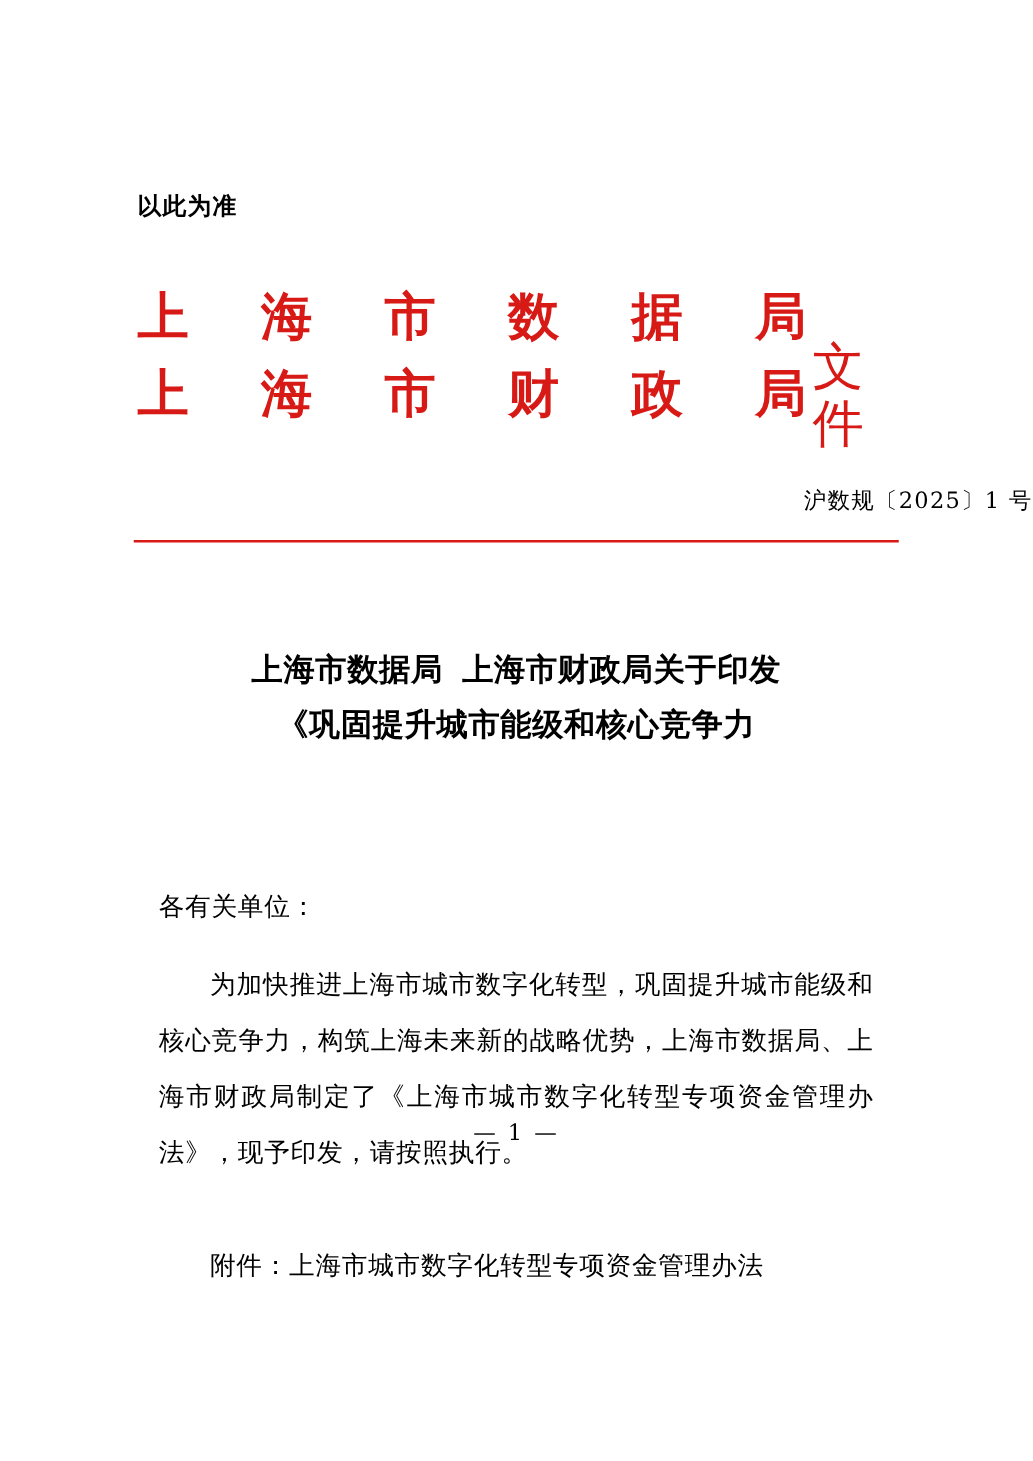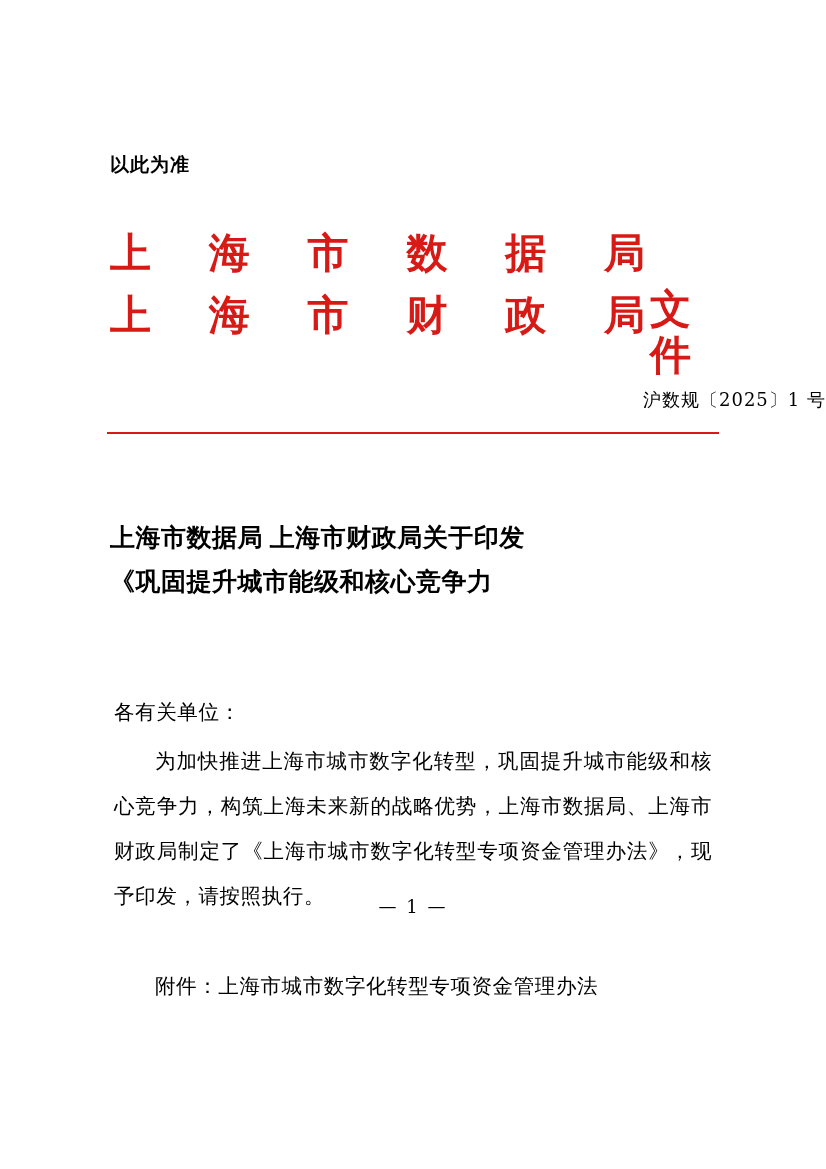--- a/index.html
+++ b/index.html
@@ -55,25 +55,24 @@
     display: flex;
     justify-content: space-between;
     width: 535px;
   }
   .masthead-wen {
     position: absolute;
     left: 540px;
     top: 48px;
     color: #d71a16;
     font-family: "DejaVu Serif", "Liberation Serif", serif;
-    font-weight: bold;
+    font-weight: normal;
     font-size: 41px;
     line-height: 46px;
     letter-spacing: 2px;
-    margin-top: 16px;
   }
 
   
   .doc-number {
     position: absolute;
     left: 0;
     right: 0;
     top: 388px;
     text-align: right;
     font-size: 18px;
@@ -89,42 +88,42 @@
     height: 2px;
     background: #d71a16;
   }
 
   
   .doc-title {
     position: absolute;
     left: 110px;
     right: 110px;
     top: 516px;
-    text-align: left;
-    font-family: Liberation Serif, serif;
+    text-align: center;
+    font-family: Liberation Mono, monospace;
     font-weight: bold;
     font-size: 25px;
     line-height: 44px;
     letter-spacing: 0.5px;
   }
   .doc-title div { white-space: nowrap; }
 
   
   .body-text {
     position: absolute;
     left: 110px;
     right: 110px;
     top: 686px;
     font-size: 20.5px;
     line-height: 45px;
     letter-spacing: 0.6px;
     text-align: justify;
   }
   .body-text p {
-    margin: 4px;
+    margin: 17px;
   }
   .indent2 { text-indent: 2em; }
   .gap-before { margin-top: 45px !important; }
 
   
   .page-number {
     position: absolute;
     left: 0;
     right: 0;
     bottom: 36px;

